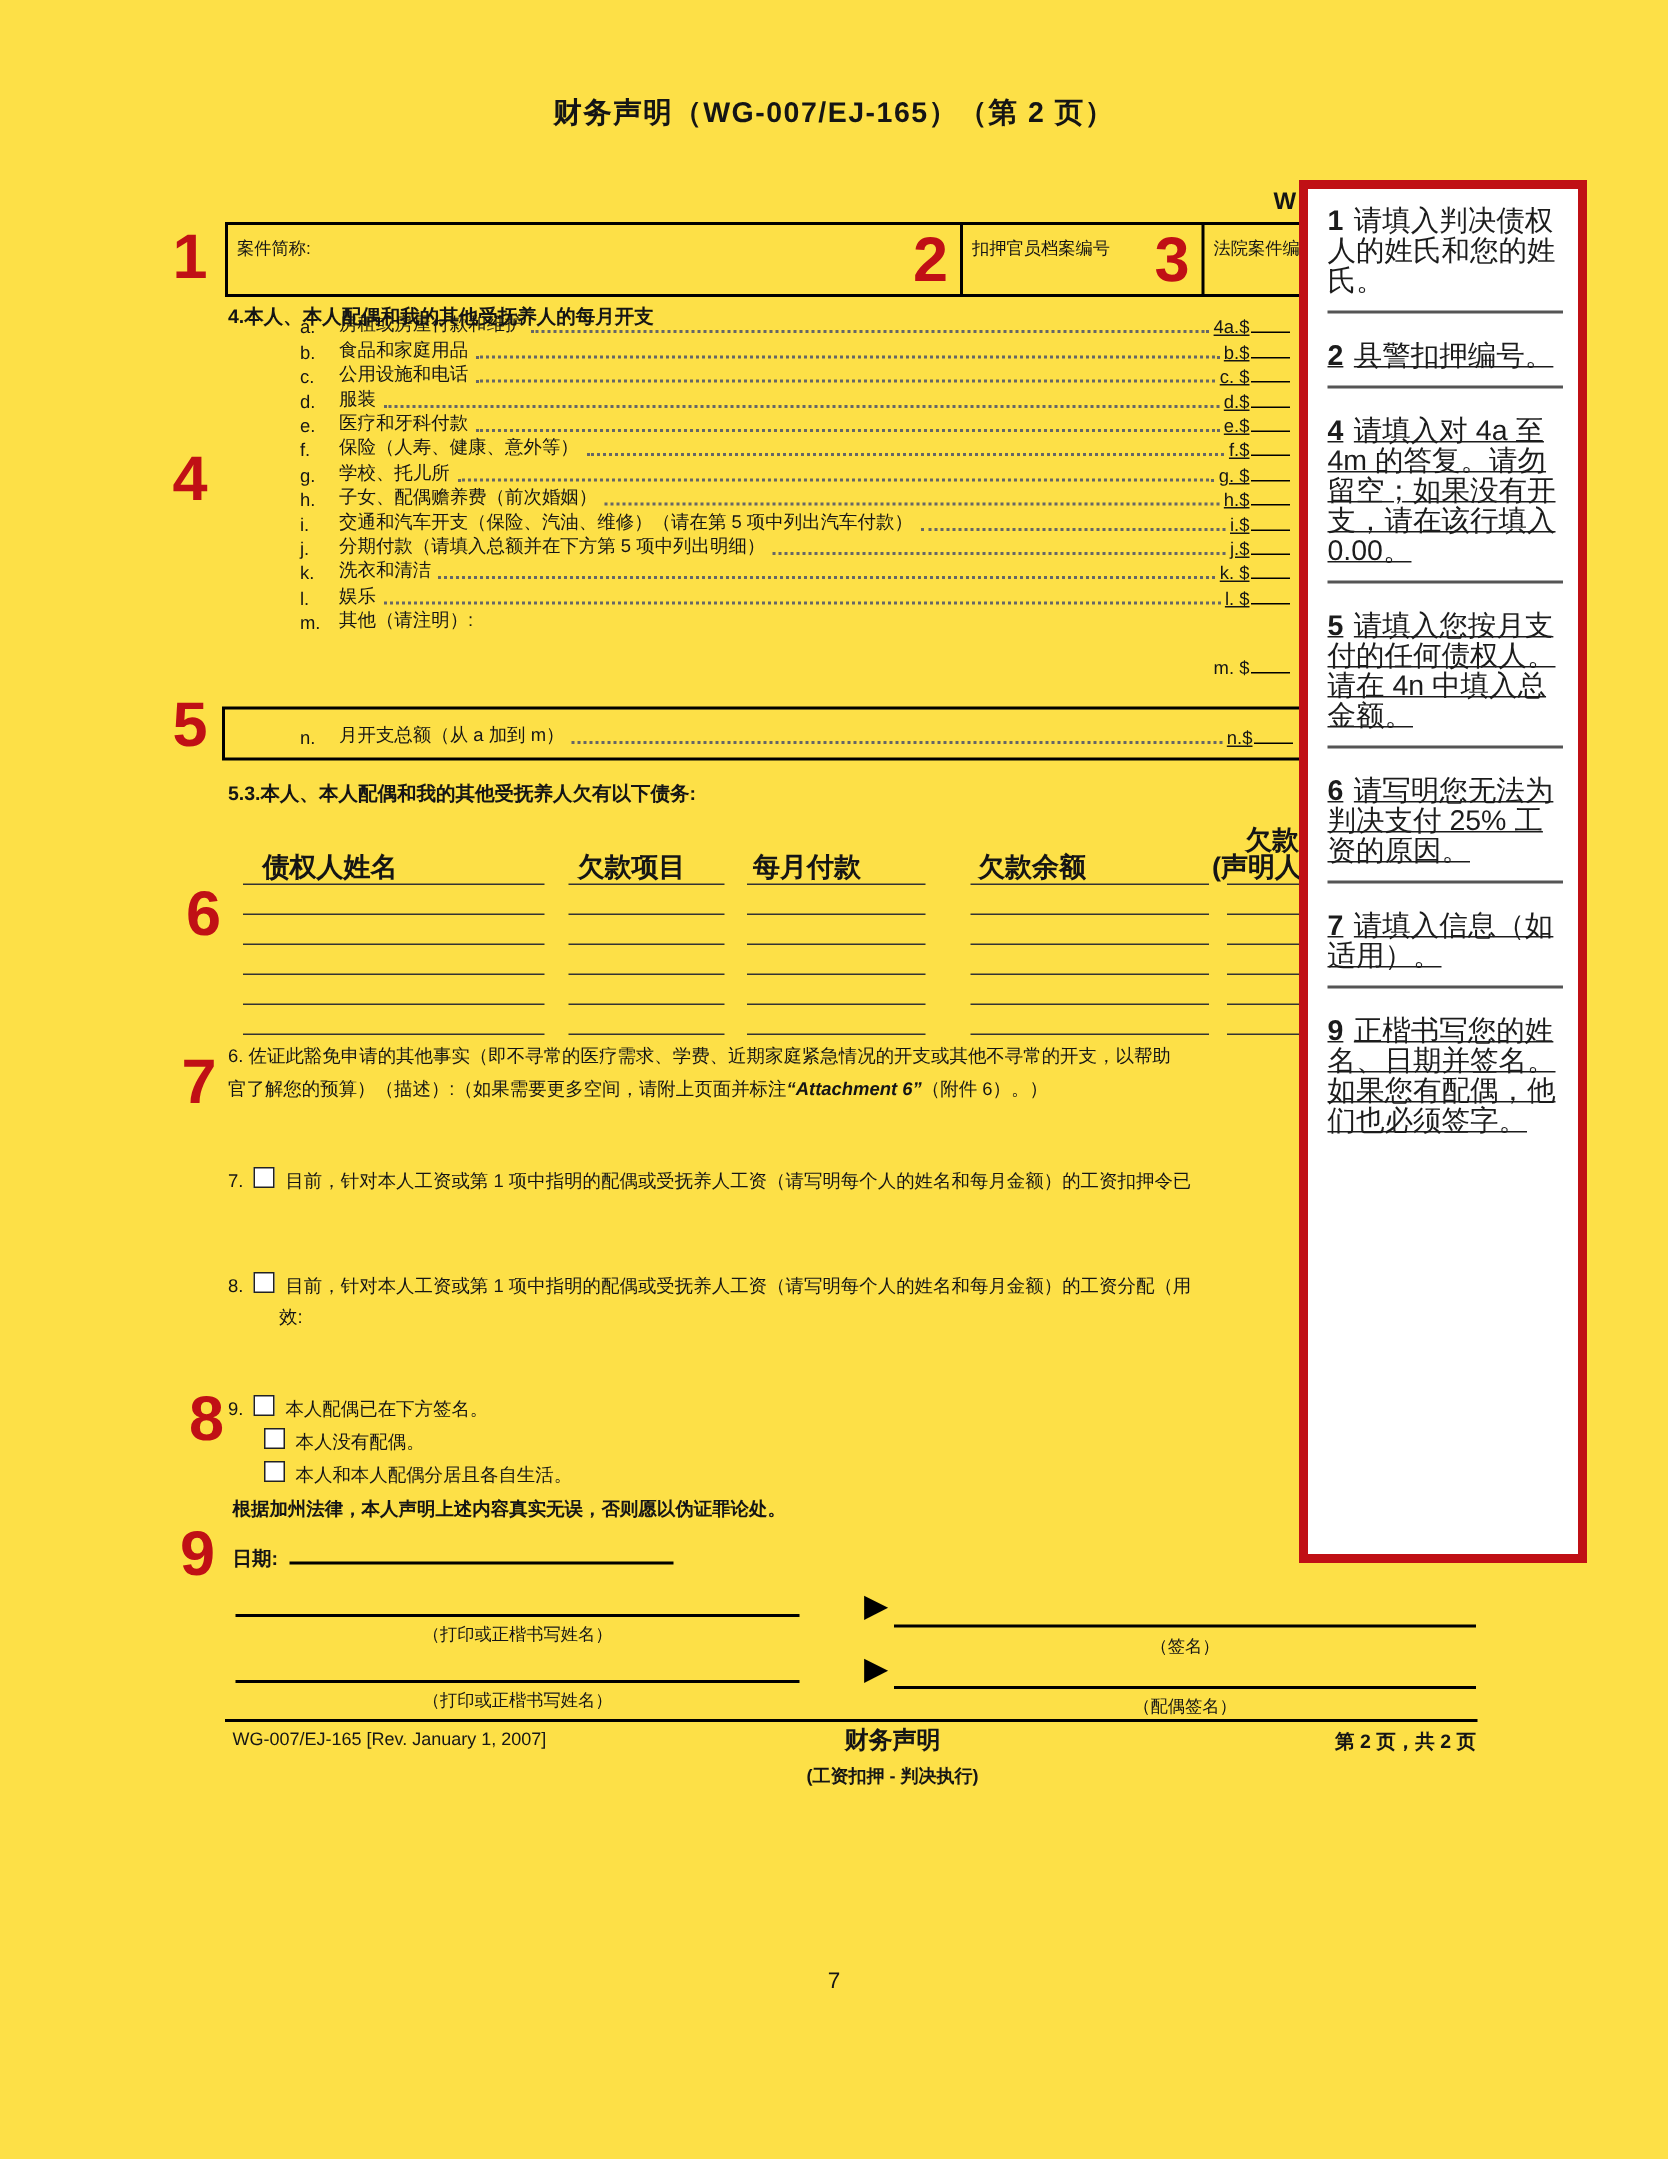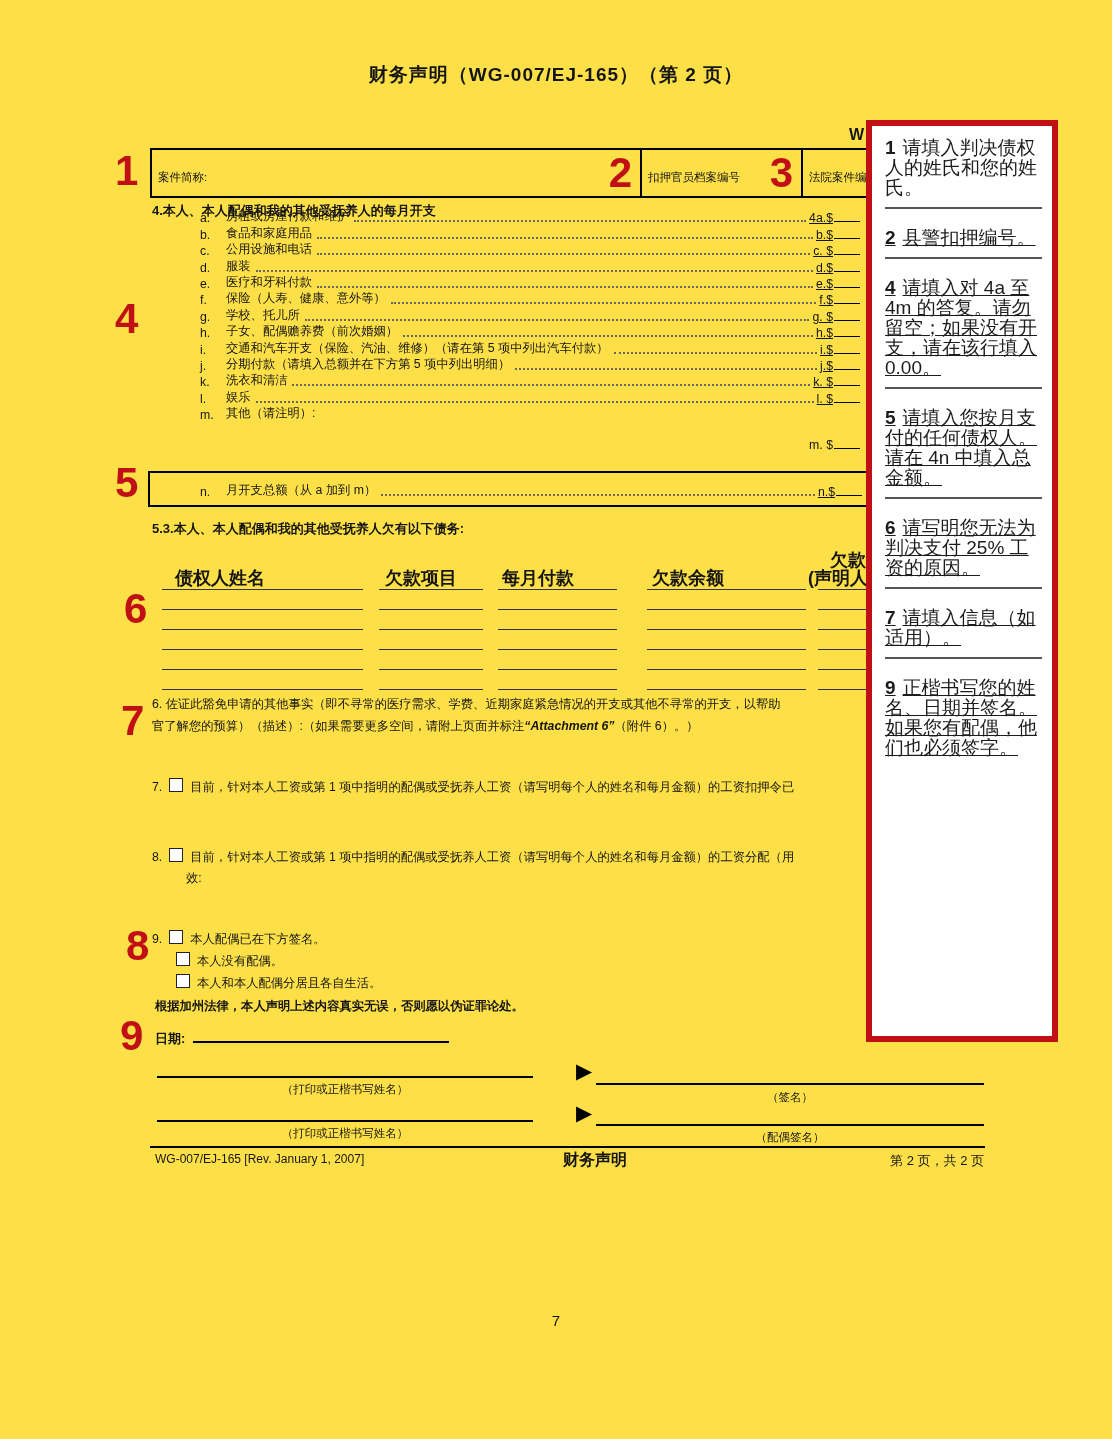--- a/index.html
+++ b/index.html
@@ -15,21 +15,21 @@
   
   .callout {
     position:absolute; color:#c01015; font-weight:bold; font-size:42px;
     line-height:1; z-index:3;
   }
   
   .hdrbox {
     position:absolute; left:150px; top:148px; width:908px; height:50px;
     border:2px solid #000; display:flex; box-sizing:border-box; z-index:1;
   }
-  .hdrcell { position:relative; font-size:11.5px; padding:20px 6px; box-sizing:border-box; }
+  .hdrcell { position:relative; font-size:11.5px; padding:8px 6px; box-sizing:border-box; }
   .hdrcell.c1 { width:490px; border-right:2px solid #000; }
   .hdrcell.c2 { width:161px; border-right:2px solid #000; }
   .hdrcell.c3 { flex:1; }
   .hdrcell .callout { right:8px; top:2px; left:auto; position:absolute; }
   .w-peek { position:absolute; left:849px; top:126px; font-weight:bold; font-size:16px; z-index:1; }
 
   
   .s4-head { position:absolute; left:152px; top:202px; font-size:13px; font-weight:bold; white-space:nowrap; }
   .xlist { position:absolute; left:152px; top:209px; width:708px; }
   .xrow { display:flex; align-items:flex-end; height:16.4px; font-size:12.3px; }
@@ -73,21 +73,21 @@
   
   .sigline { position:absolute; border-top:2px solid #000; height:0; z-index:1; }
   .sigcap { position:absolute; font-size:11.5px; text-align:center; white-space:nowrap; z-index:1; }
   .arrow { position:absolute; font-size:21px; line-height:1; color:#000; z-index:1; }
 
   
   .foot-rule { position:absolute; left:150px; top:1146px; width:835px; border-top:2px solid #000; }
   .foot-left { position:absolute; left:155px; top:1152px; font-size:12px; white-space:nowrap; }
   .foot-center { position:absolute; left:380px; top:1150px; width:430px; text-align:center; font-size:16px; font-weight:bold; }
   .foot-sub { position:absolute; left:380px; top:1176px; width:430px; text-align:center; font-size:12px; font-weight:bold; }
-  .foot-right { position:absolute; right:128px; top:1152px; font-size:13px; font-weight:normal; white-space:nowrap; }
+  .foot-right { position:absolute; right:128px; top:1152px; font-size:13px; font-weight:bold; white-space:nowrap; }
   .page-num { position:absolute; left:0; top:1312px; width:100%; text-align:center; font-size:15px; }
 
   
   .sidebar {
     position:absolute; left:866px; top:120px; width:192px; height:922px;
     box-sizing:border-box; border:6px solid #c01015; background:#fff;
     padding:12px 10px 8px 13px; z-index:5;
   }
   .sb-item { font-size:19px; line-height:20px; color:#1c1c1c; }
   .sb-item + .sb-item { border-top:2px solid #555; margin-top:9px; padding-top:19px;text-decoration:underline; }
@@ -300,20 +300,21 @@
 
   <div class="sigline" style="left:157px; top:1120px; width:376px;"></div>
   <div class="sigcap" style="left:157px; top:1126px; width:376px;">（打印或正楷书写姓名）</div>
   <div class="arrow" style="left:576px; top:1102px;">▶</div>
   <div class="sigline" style="left:596px; top:1124px; width:388px;"></div>
   <div class="sigcap" style="left:596px; top:1130px; width:388px;">（配偶签名）</div>
 
   <div class="foot-rule"></div>
   <div class="foot-left">WG-007/EJ-165 [Rev. January 1, 2007]</div>
   <div class="foot-center">财务声明</div>
+  <div class="foot-sub">(工资扣押 - 判决执行)</div>
   <div class="foot-right">第 2 页，共 2 页</div>
 
   <div class="page-num">7</div>
 
   <div class="sidebar">
     <div class="sb-item"><span class="sb-num">1</span><span>请填入判决债权人的姓氏和您的姓氏。</span></div>
     <div class="sb-item"><span class="sb-num">2</span><span>县警扣押编号。</span></div>
     <div class="sb-item"><span class="sb-num">4</span><span>请填入对 4a 至 4m 的答复。请勿留空；如果没有开支，请在该行填入 0.00。</span></div>
     <div class="sb-item"><span class="sb-num">5</span><span>请填入您按月支付的任何债权人。请在 4n 中填入总金额。</span></div>
     <div class="sb-item"><span class="sb-num">6</span><span>请写明您无法为判决支付 25% 工资的原因。</span></div>

